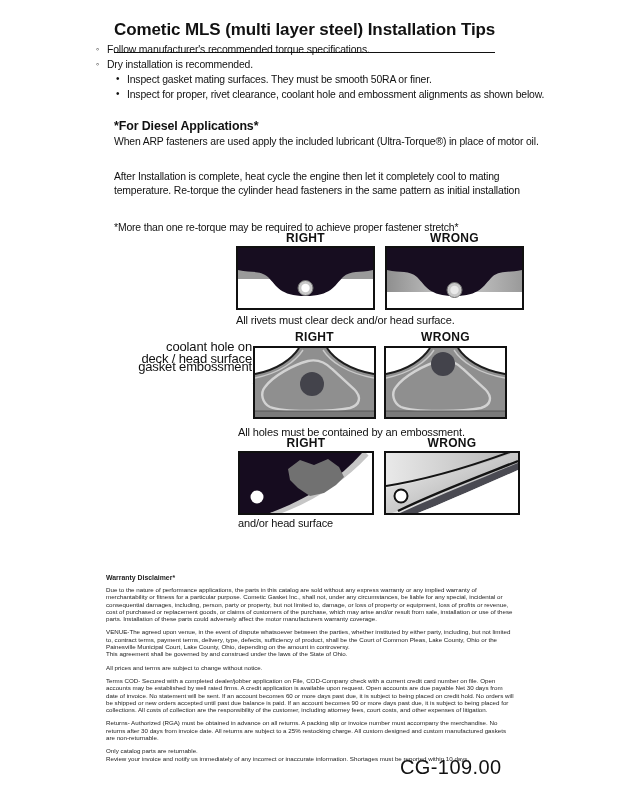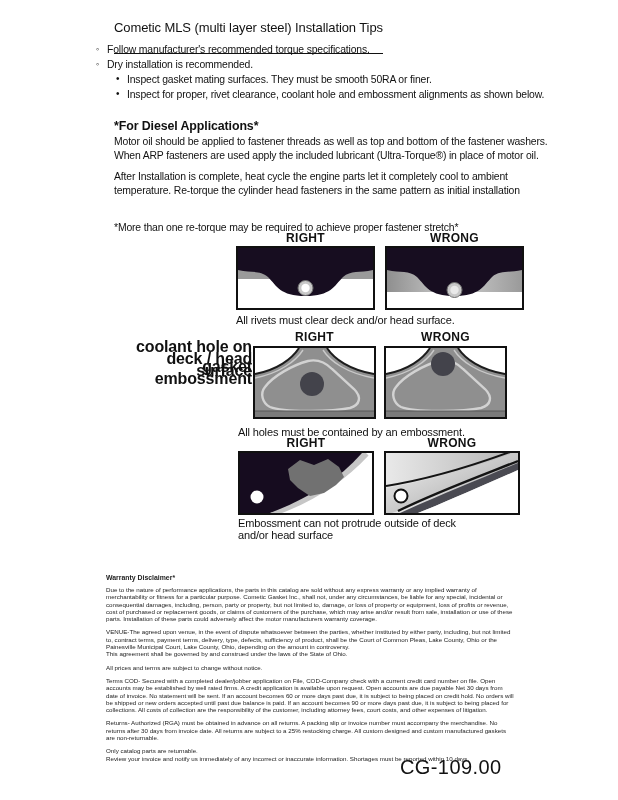--- a/index.html
+++ b/index.html
@@ -3,61 +3,60 @@
 <meta charset="utf-8">
 <style>
   html,body{margin:0;padding:0;}
   body{
     width:618px;height:800px;position:relative;background:#ffffff;
     font-family:"Liberation Sans", sans-serif;color:#111;
     overflow:hidden;
   }
   .abs{position:absolute;}
   .title{
-    left:114px;top:20px;font-size:13px;font-weight:400;
-    border-bottom:1.6px solid #111;padding-bottom:18px;letter-spacing:-0.1px;
+    left:114px;top:20px;font-size:17px;font-weight:700;
+    border-bottom:1.6px solid #111;padding-bottom:12px;letter-spacing:-0.1px;
   }
   .bullets{left:96px;top:42px;font-size:10.4px;letter-spacing:-0.15px;width:470px;}
   .b-line{line-height:14.5px;white-space:nowrap;}
   .b-line.sub{padding-left:20px;}
   .marker{display:inline-block;width:11px;font-size:9px;vertical-align:0.5px;}
   .marker.dot{font-size:10px;}
   .sec-head{left:114px;top:119px;font-size:12.4px;font-weight:700;letter-spacing:-0.1px;}
   .para{left:114px;font-size:10.4px;letter-spacing:-0.15px;}
   .para .pl{line-height:14px;white-space:nowrap;}
   .dw-label{font-size:12px;font-weight:700;text-align:center;letter-spacing:0.3px;}
   .dbox{border:2px solid #101010;background:#fff;}
   .dbox svg{display:block;}
   .caption{font-size:11px;font-weight:400;letter-spacing:-0.15px;white-space:nowrap;}
-  .anno{font-size:16px;letter-spacing:-0.15px;text-align:right;width:132px;left:120px;line-height:12px;font-weight:bold;}
+  .anno{font-size:13px;letter-spacing:-0.15px;text-align:right;width:132px;left:120px;line-height:12px;}
   .warranty{left:106px;top:574px;width:408px;color:#1c1c1c;}
   .warranty .wh{font-size:6.9px;font-weight:700;margin-bottom:5px;}
   .warranty p{font-size:6.2px;line-height:7.3px;margin:0 0 6px 0;}
   .warranty p.tight{margin-bottom:0;}
   .pagenum{left:400px;top:756px;font-size:20px;letter-spacing:0.4px;}
 </style>
 </head>
 <body>
 
 <div class="abs title">Cometic MLS (multi layer steel) Installation Tips</div>
 
 <div class="abs bullets">
   <div class="b-line"><span class="marker">◦</span><span>Follow manufacturer's recommended torque specifications.</span></div>
   <div class="b-line"><span class="marker">◦</span><span>Dry installation is recommended.</span></div>
   <div class="b-line sub"><span class="marker dot">•</span><span>Inspect gasket mating surfaces.  They must be smooth 50RA or finer.</span></div>
   <div class="b-line sub"><span class="marker dot">•</span><span>Inspect for proper, rivet clearance, coolant hole and embossment alignments as shown below.</span></div>
 </div>
 
 <div class="abs sec-head">*For Diesel Applications*</div>
 <div class="abs para" style="top:135px;">
-  <div class="pl">Motor oil should be applied to fastener threads as well as top and bottom of the fastener washers.</div>
   <div class="pl">When ARP fasteners are used apply the included lubricant (Ultra-Torque®) in place of motor oil.</div>
 </div>
 <div class="abs para" style="top:170px;">
-  <div class="pl">After Installation is complete, heat cycle the engine parts let it completely cool to ambient</div>
+  <div class="pl">After Installation is complete, heat cycle the engine then let it completely cool to mating</div>
   <div class="pl">temperature. Re-torque the cylinder head fasteners in the same pattern as initial installation</div>
 </div>
 <div class="abs para" style="top:221px;">
   <div class="pl">*More than one re-torque may be required to achieve proper fastener stretch*</div>
 </div>
 
 <div class="abs dw-label" style="left:236px;top:231px;width:139px;">RIGHT</div>
 <div class="abs dw-label" style="left:385px;top:231px;width:139px;">WRONG</div>
 
 <div class="abs dbox" style="left:236px;top:246px;">
@@ -161,21 +160,20 @@
     <rect x="0" y="0" width="132" height="60" fill="url(#silverA)"></rect>
     <path d="M0,33 C44,26 92,11 132,-4" fill="none" stroke="#141414" stroke-width="2"></path>
     <path d="M0,35 C44,28 92,13 132,-2 L132,8 C94,23 48,40 12,58 L0,62 Z" fill="url(#silverB)"></path>
     <path d="M12,58 C48,40 94,23 132,8" fill="none" stroke="#141414" stroke-width="2.4"></path>
     <path d="M14,60 C52,43 96,25 132,10 L132,17 C98,32 62,48 32,60 Z" fill="#4a4a52"></path>
     <path d="M32,60 C62,48 98,32 132,17 L132,60 Z" fill="#ffffff"></path>
     <circle cx="15" cy="43" r="6.5" fill="#ffffff" stroke="#111" stroke-width="2"></circle>
   </svg>
 </div>
 <div class="abs caption" style="left:238px;top:517px;">
-  <div>Embossment can not protrude outside of deck</div>
   <div>and/or head surface</div>
 </div>
 
 <div class="abs warranty">
   <div class="wh">Warranty Disclaimer*</div>
   <p>Due to the nature of performance applications, the parts in this catalog are sold without any express warranty or any implied warranty of merchantability or fitness for a particular purpose.  Cometic Gasket Inc., shall not, under any circumstances, be liable for any special, incidental or consequential damages, including, person, party or property, but not limited to, damage, or loss of property or equipment, loss of profits or revenue, cost of purchased or replacement goods, or claims of customers of the purchase, which may arise and/or result from sale, installation or use of these parts.  Installation of these parts could adversely affect the motor manufacturers warranty coverage.</p>
   <p class="tight">VENUE-The agreed upon venue, in the event of dispute whatsoever between the parties, whether instituted by either party, including, but not limited to, contract terms, payment terms, delivery, type, defects, sufficiency of product, shall be the Court of Common Pleas, Lake County, Ohio or the Painesville Municipal Court, Lake County, Ohio, depending on the amount in controversy.</p>
   <p>This agreement shall be governed by and construed under the laws of the State of Ohio.</p>
   <p>All prices and terms are subject to change without notice.</p>
   <p>Terms COD- Secured with a completed dealer/jobber application on File, COD-Company check with a current credit card number on file.  Open accounts may be established by well rated firms.  A credit application is available upon request.  Open accounts are due payable Net 30 days from date of invoice.  No statement will be sent.  If an account becomes 60 or more days past due, it is subject to being placed on credit hold.  No orders will be shipped or new orders accepted until past due balance is paid.  If an account becomes 90 or more days past due, it is subject to being placed for collections.  All costs of collection are the responsibility of the customer, including attorney fees, court costs, and other expenses of litigation.</p>

